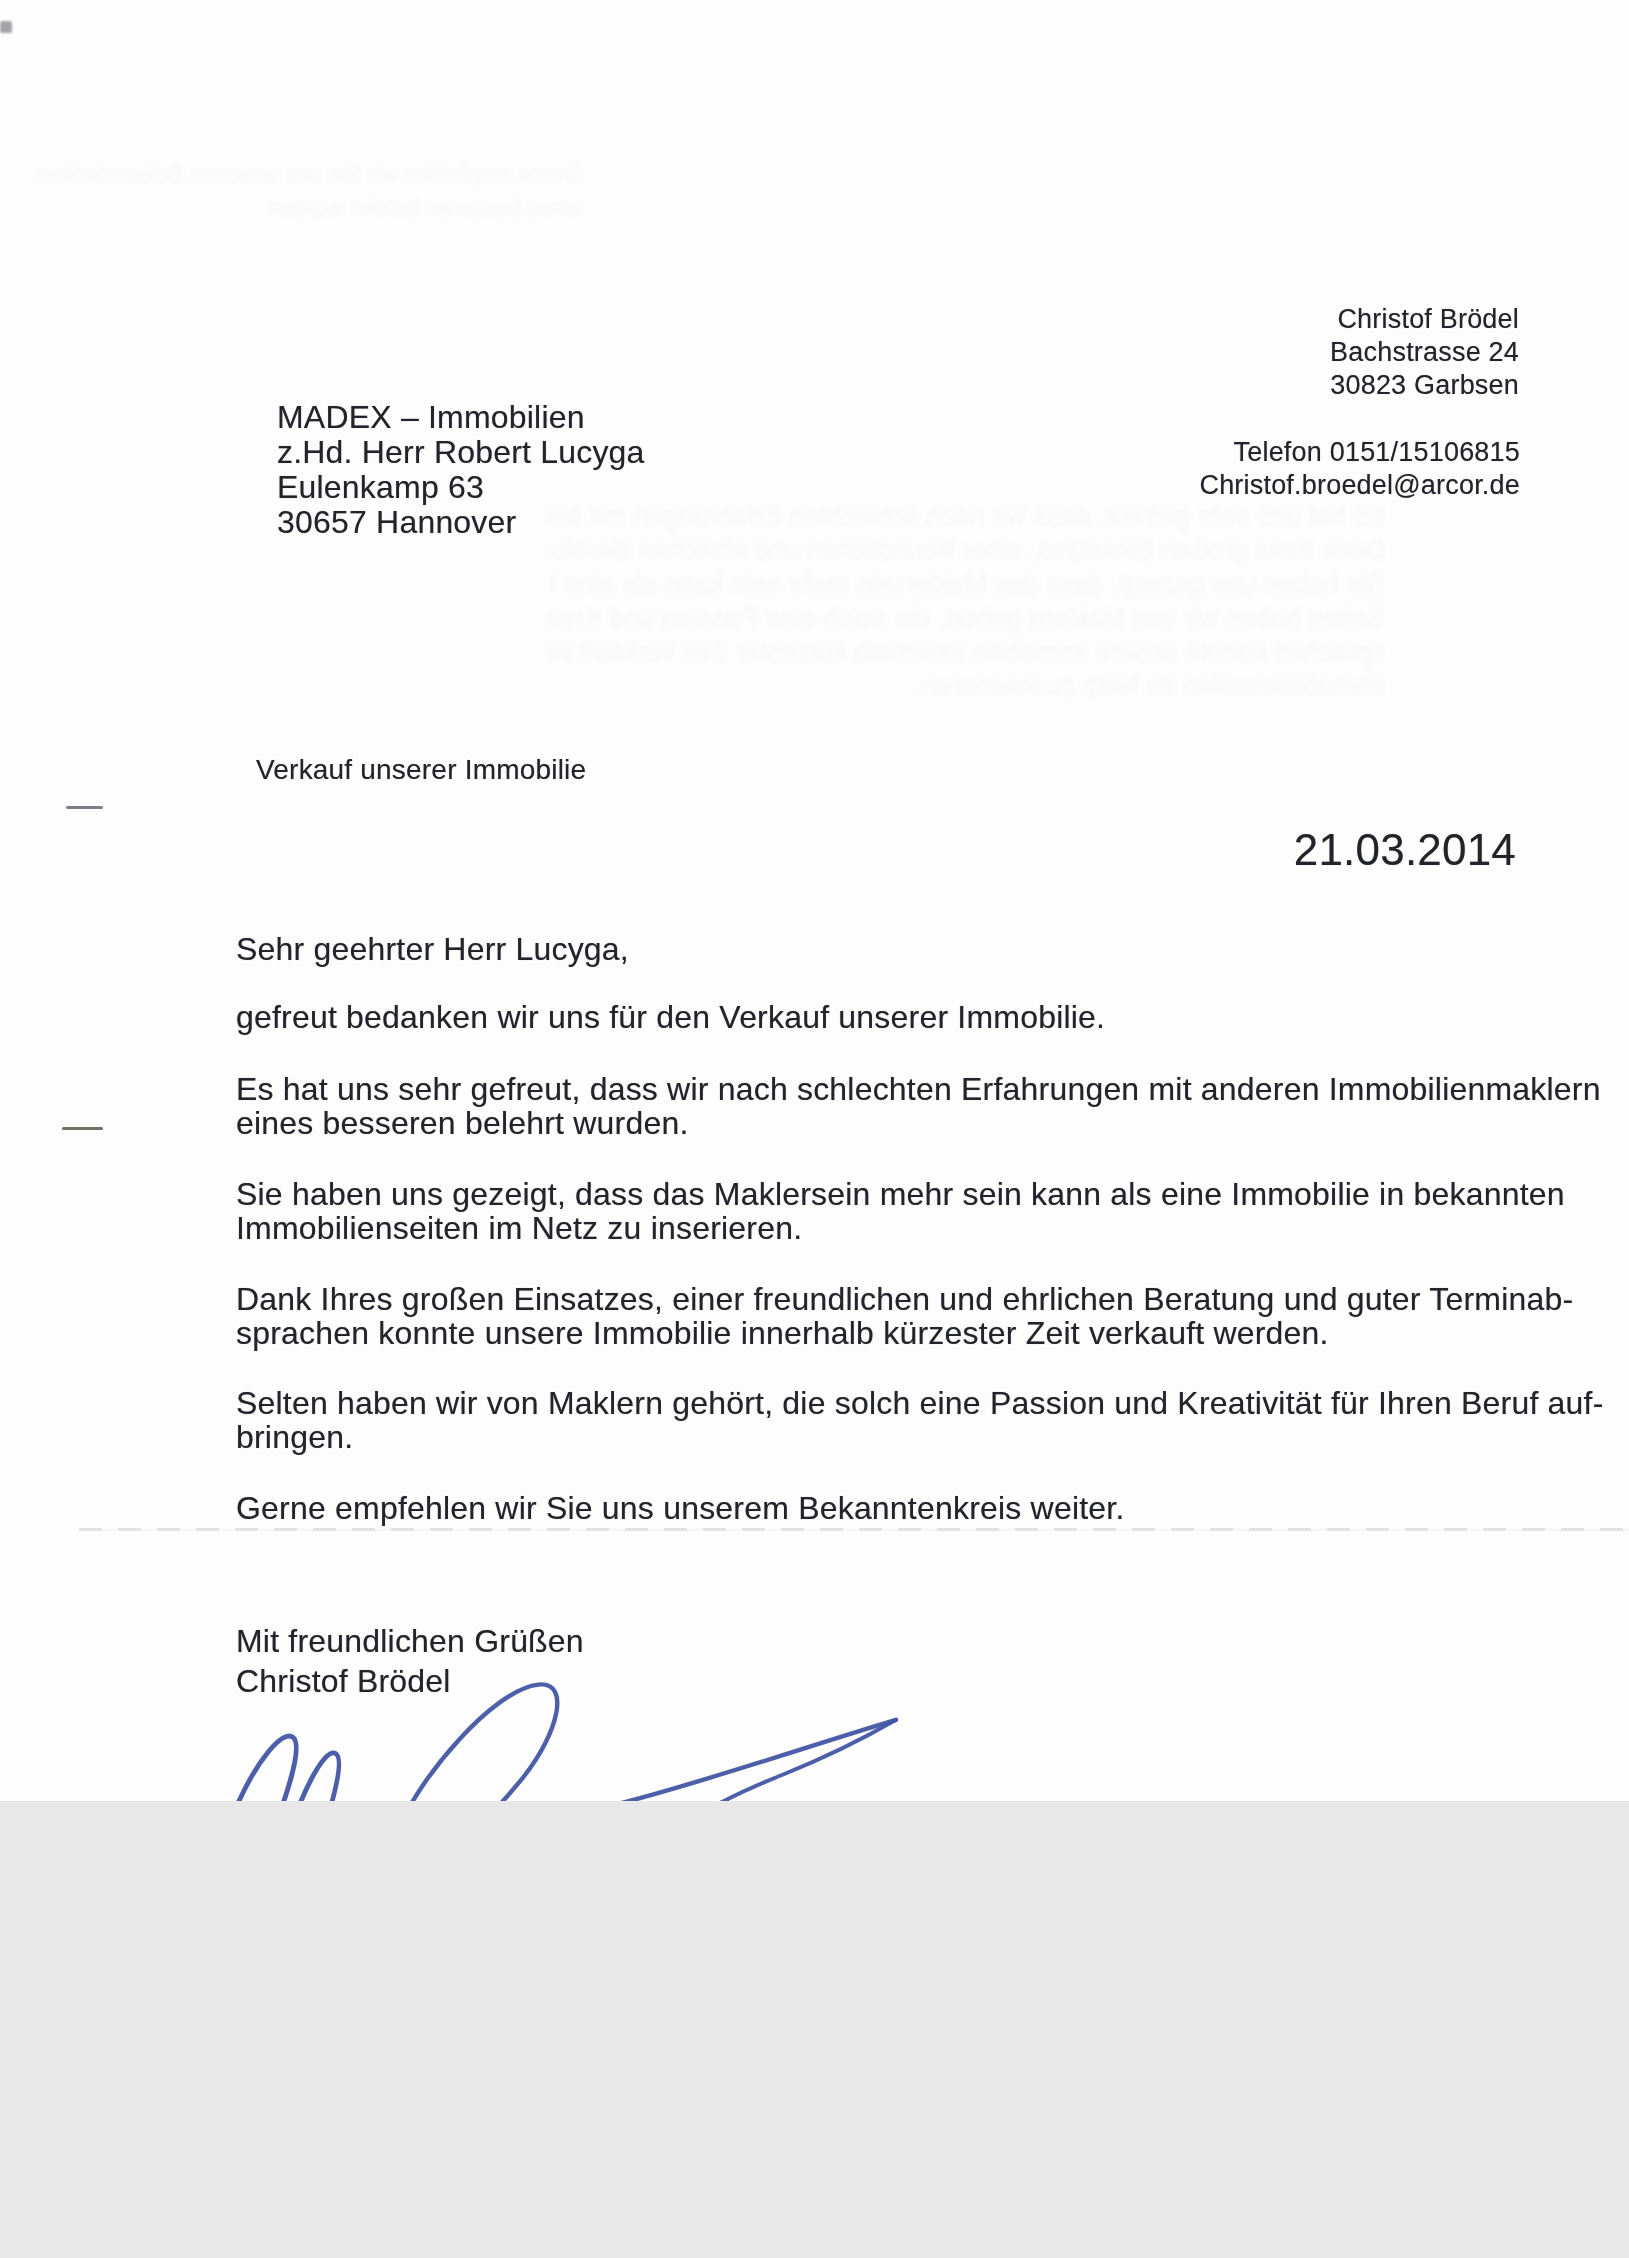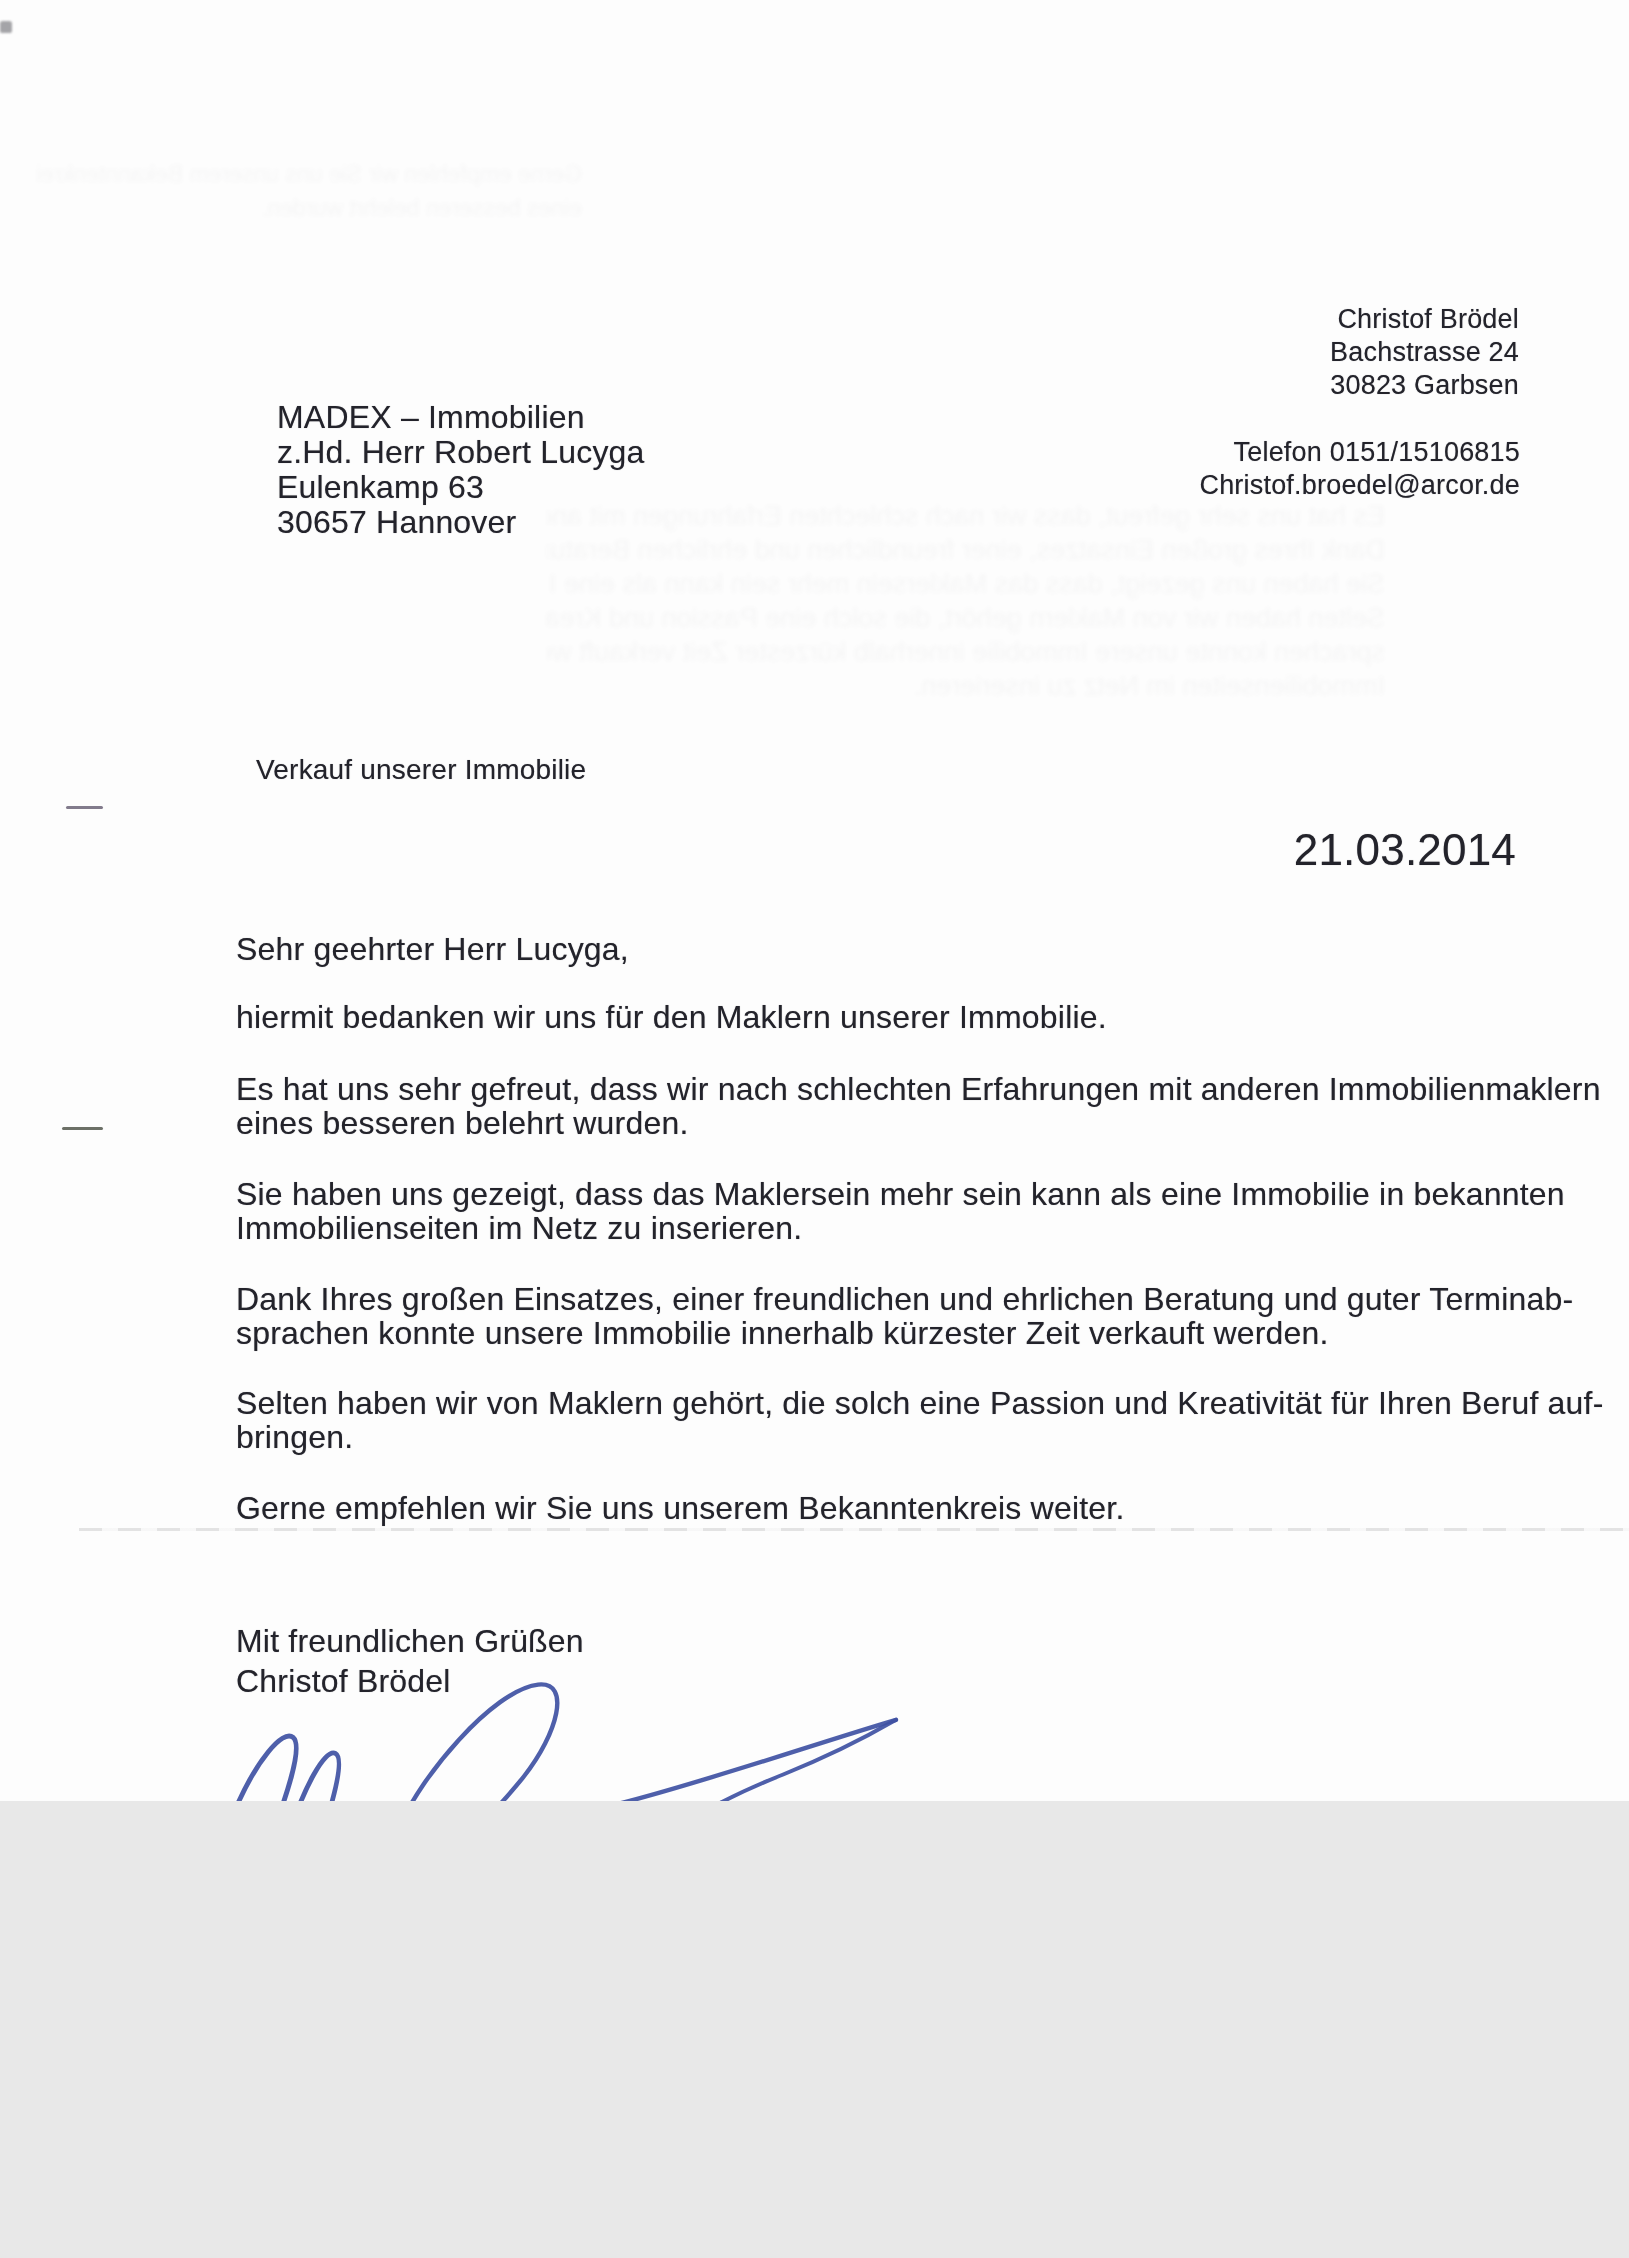--- a/index.html
+++ b/index.html
@@ -128,21 +128,21 @@
     <div class="line">Telefon 0151/15106815</div>
     <div class="line">Christof.broedel@arcor.de</div>
   </div>
 
   <div class="subject txt line">Verkauf unserer Immobilie</div>
   <div class="date txt line">21.03.2014</div>
 
   <div class="salutation txt line">Sehr geehrter Herr Lucyga,</div>
 
   <div class="para para-1 txt">
-    <div class="line">hiermit bedanken wir uns für den Maklern unserer Immobilie.</div>
+    <div class="line">gefreut bedanken wir uns für den Verkauf unserer Immobilie.</div>
   </div>
   <div class="para para-2 txt">
     <div class="line">Es hat uns sehr gefreut, dass wir nach schlechten Erfahrungen mit anderen Immobilienmaklern</div>
     <div class="line">eines besseren belehrt wurden.</div>
   </div>
   <div class="para para-3 txt">
     <div class="line">Sie haben uns gezeigt, dass das Maklersein mehr sein kann als eine Immobilie in bekannten</div>
     <div class="line">Immobilienseiten im Netz zu inserieren.</div>
   </div>
   <div class="para para-4 txt">

